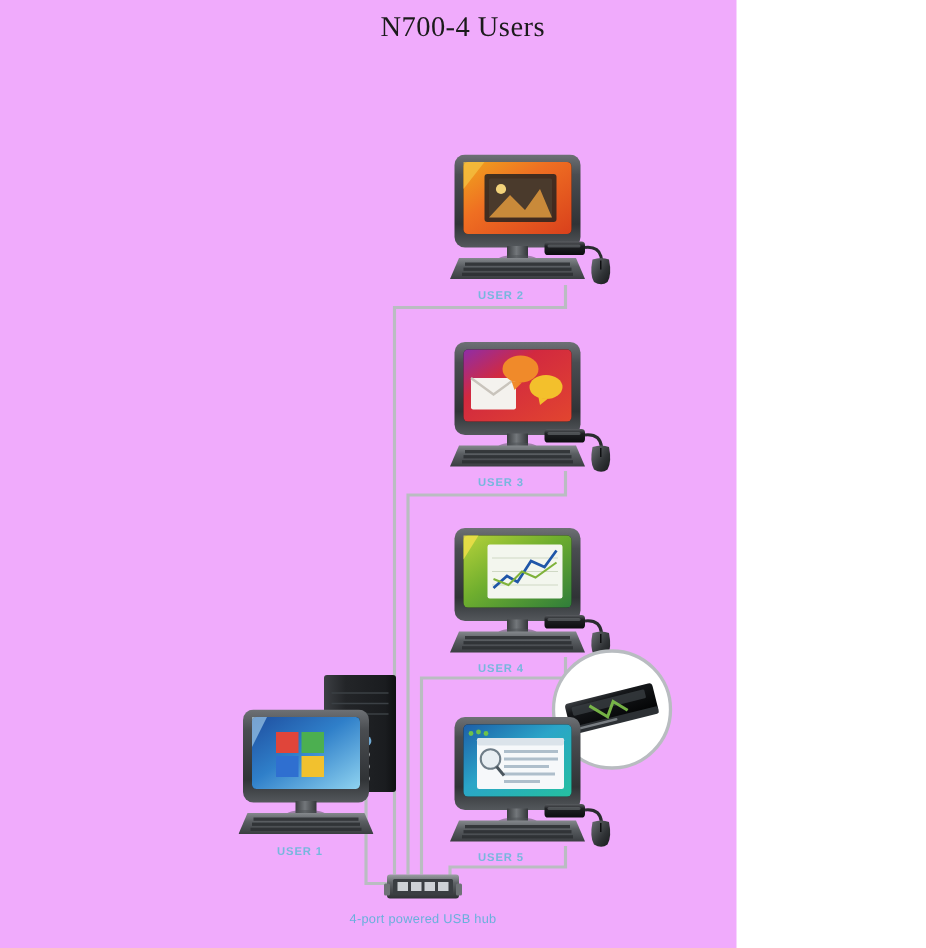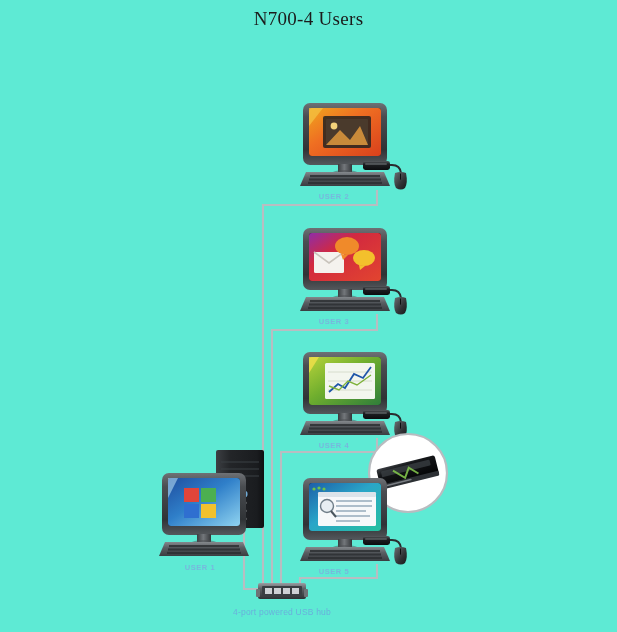--- a/index.html
+++ b/index.html
@@ -3,21 +3,21 @@
 <meta charset="utf-8">
 <style>
   html,body{margin:0;padding:0;}
   body{
     width:617px;height:632px;
     background:#ffffff;
     font-family:"Liberation Sans", sans-serif;
     overflow:hidden;
     position:relative;
   }
-  #page{position:relative;width:617px;height:632px;background:#5eead4;}
+  #page{position:relative;width:491px;height:632px;background:#f0abfc;}
 
   .title{
     position:absolute;top:8px;left:0;width:617px;
     text-align:center;
     font-family:"Liberation Serif", serif;
     font-size:19px;color:#1b1b1b;letter-spacing:.3px;
   }
 
   svg#diagram{position:absolute;left:0;top:0;width:617px;height:632px;}
 

